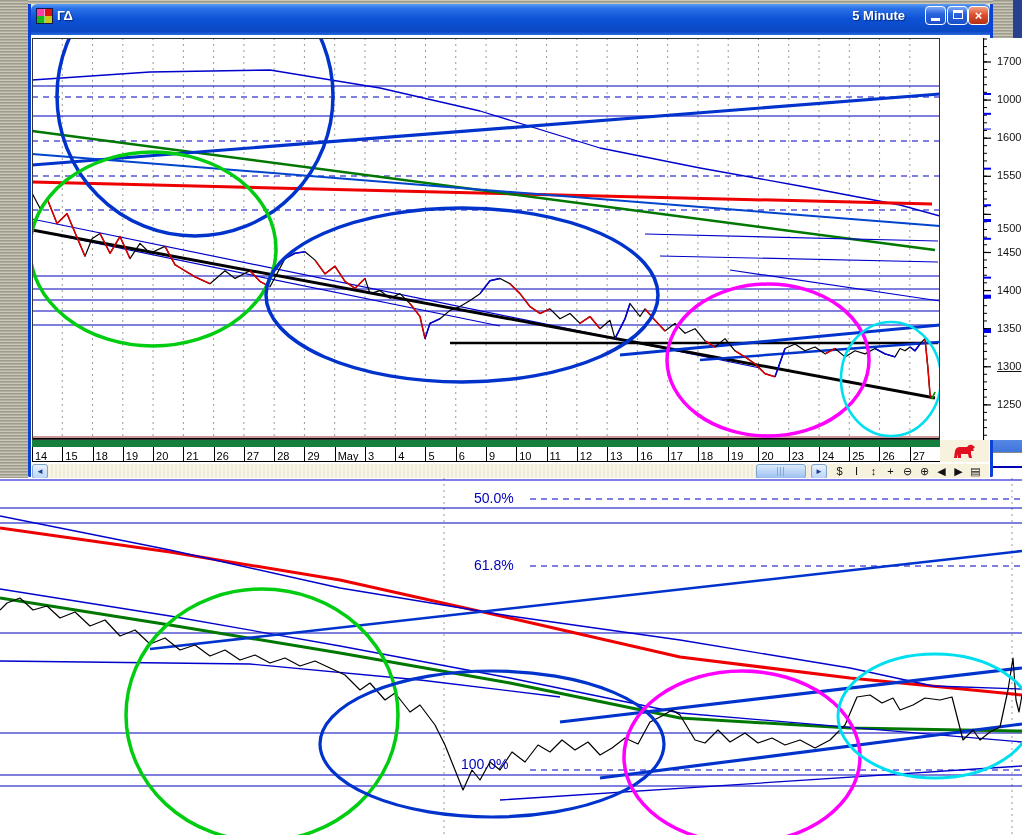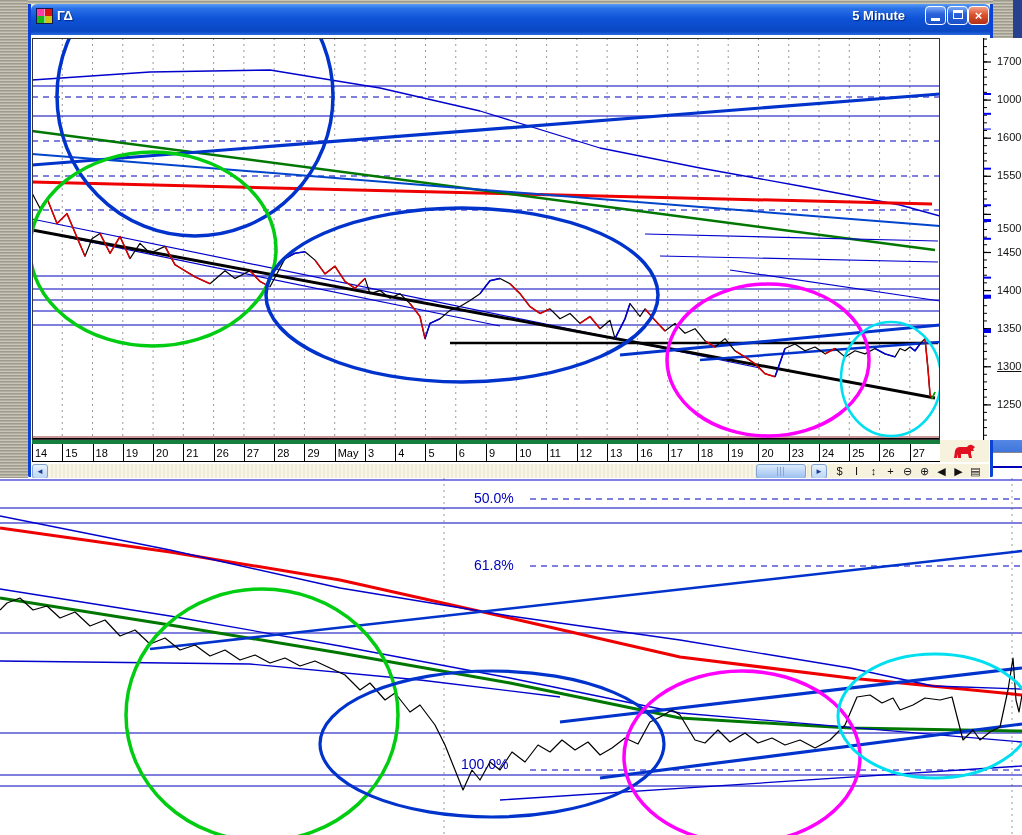--- a/index.html
+++ b/index.html
@@ -38,21 +38,21 @@
   #btn-min{right:44px}#btn-max{right:22px}#btn-close{right:1px;background:linear-gradient(180deg,#f0a088,#dd5230 45%,#b03018)}
   #btn-min span{display:block;width:9px;height:3px;background:#fff;margin:11px auto 0}
   #btn-max span{display:block;width:10px;height:9px;border:1px solid #fff;border-top:3px solid #fff;margin:3px auto 0;box-sizing:border-box}
   #btn-close{color:#fff;font-weight:bold;font-size:13px;line-height:17px}
 
   #client{position:relative;width:959px;height:447px;background:#fff}
   #usvg{left:1px;top:3px}
   #yaxis{left:952px;top:3px;width:49px;height:402px;background:#fff}
   .ylab{position:absolute;left:14px;font-size:11px;color:#111}
   #dateaxis{left:1px;top:405px;width:908px;height:22px;display:flex;background:#fff;
-            border-top:4px solid #15803d;border-bottom:1px solid #000;box-sizing:border-box}
+            border-top:7px solid #15803d;border-bottom:1px solid #000;box-sizing:border-box}
   .dcell{flex:0 0 30.27px;box-sizing:border-box;border-left:1px solid #000;font-size:11px;
          color:#000;padding:3px 0 0 2px;overflow:hidden}
   #corner{left:909px;top:405px;width:49px;height:22px;background:#f6f2de}
   #scrollrow{left:1px;top:429px;width:957px;height:16px;background:#f6f2de}
   .sbtn{position:absolute;top:0;width:16px;height:15px;background:linear-gradient(#eaf3ff,#bcd5f5);
         border:1px solid #7da2ce;border-radius:3px;color:#1b3f93;font-size:8px;line-height:13px;
         text-align:center;box-sizing:border-box;cursor:pointer}
   #sb-left{left:0}
   #track{position:absolute;left:17px;top:0;width:760px;height:15px;
          background:repeating-linear-gradient(90deg,#f9f6e6 0 2px,#efecdc 2px 4px)}

